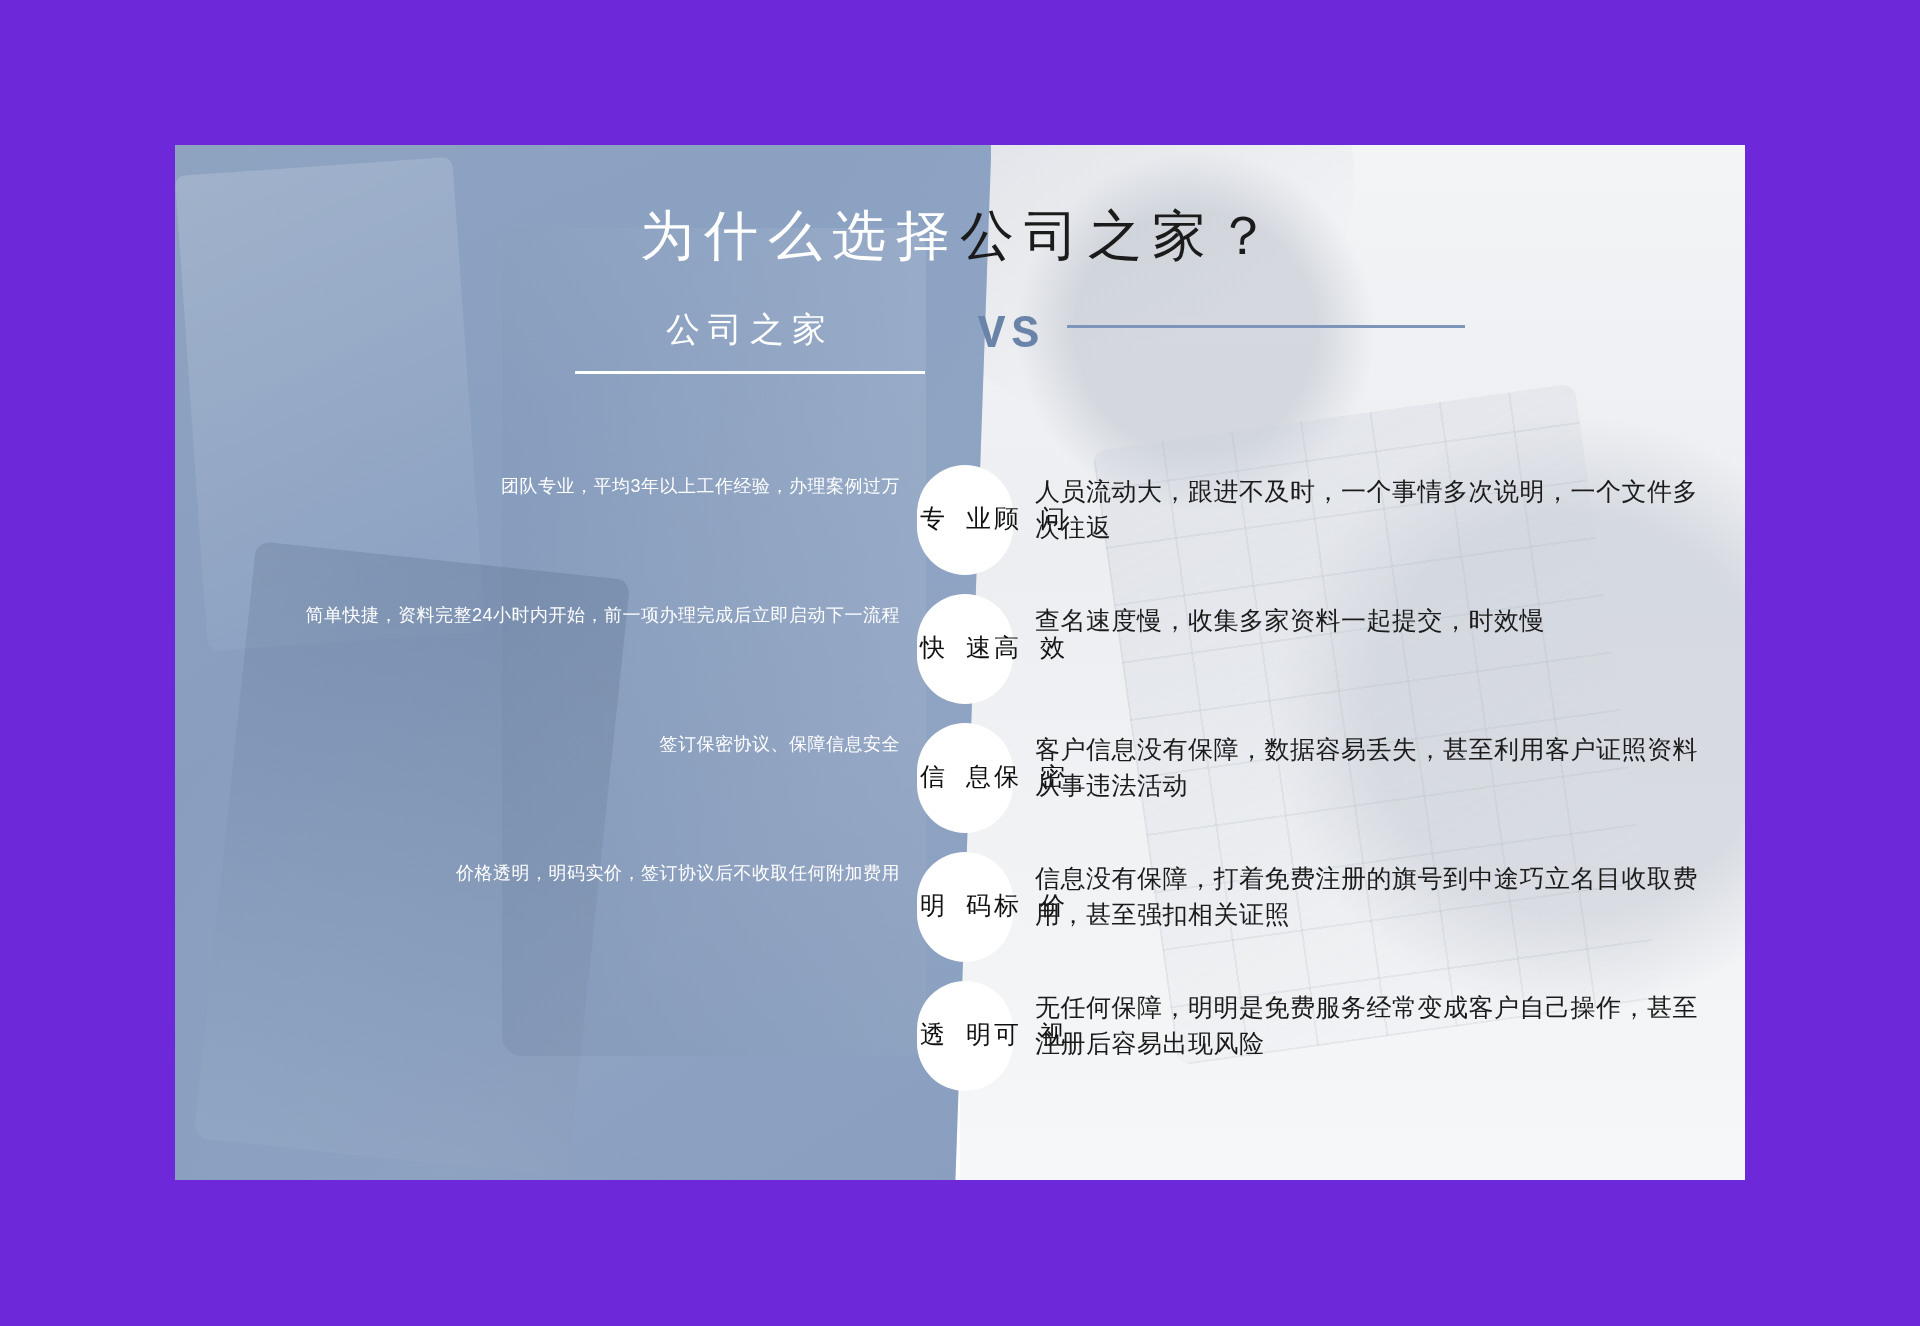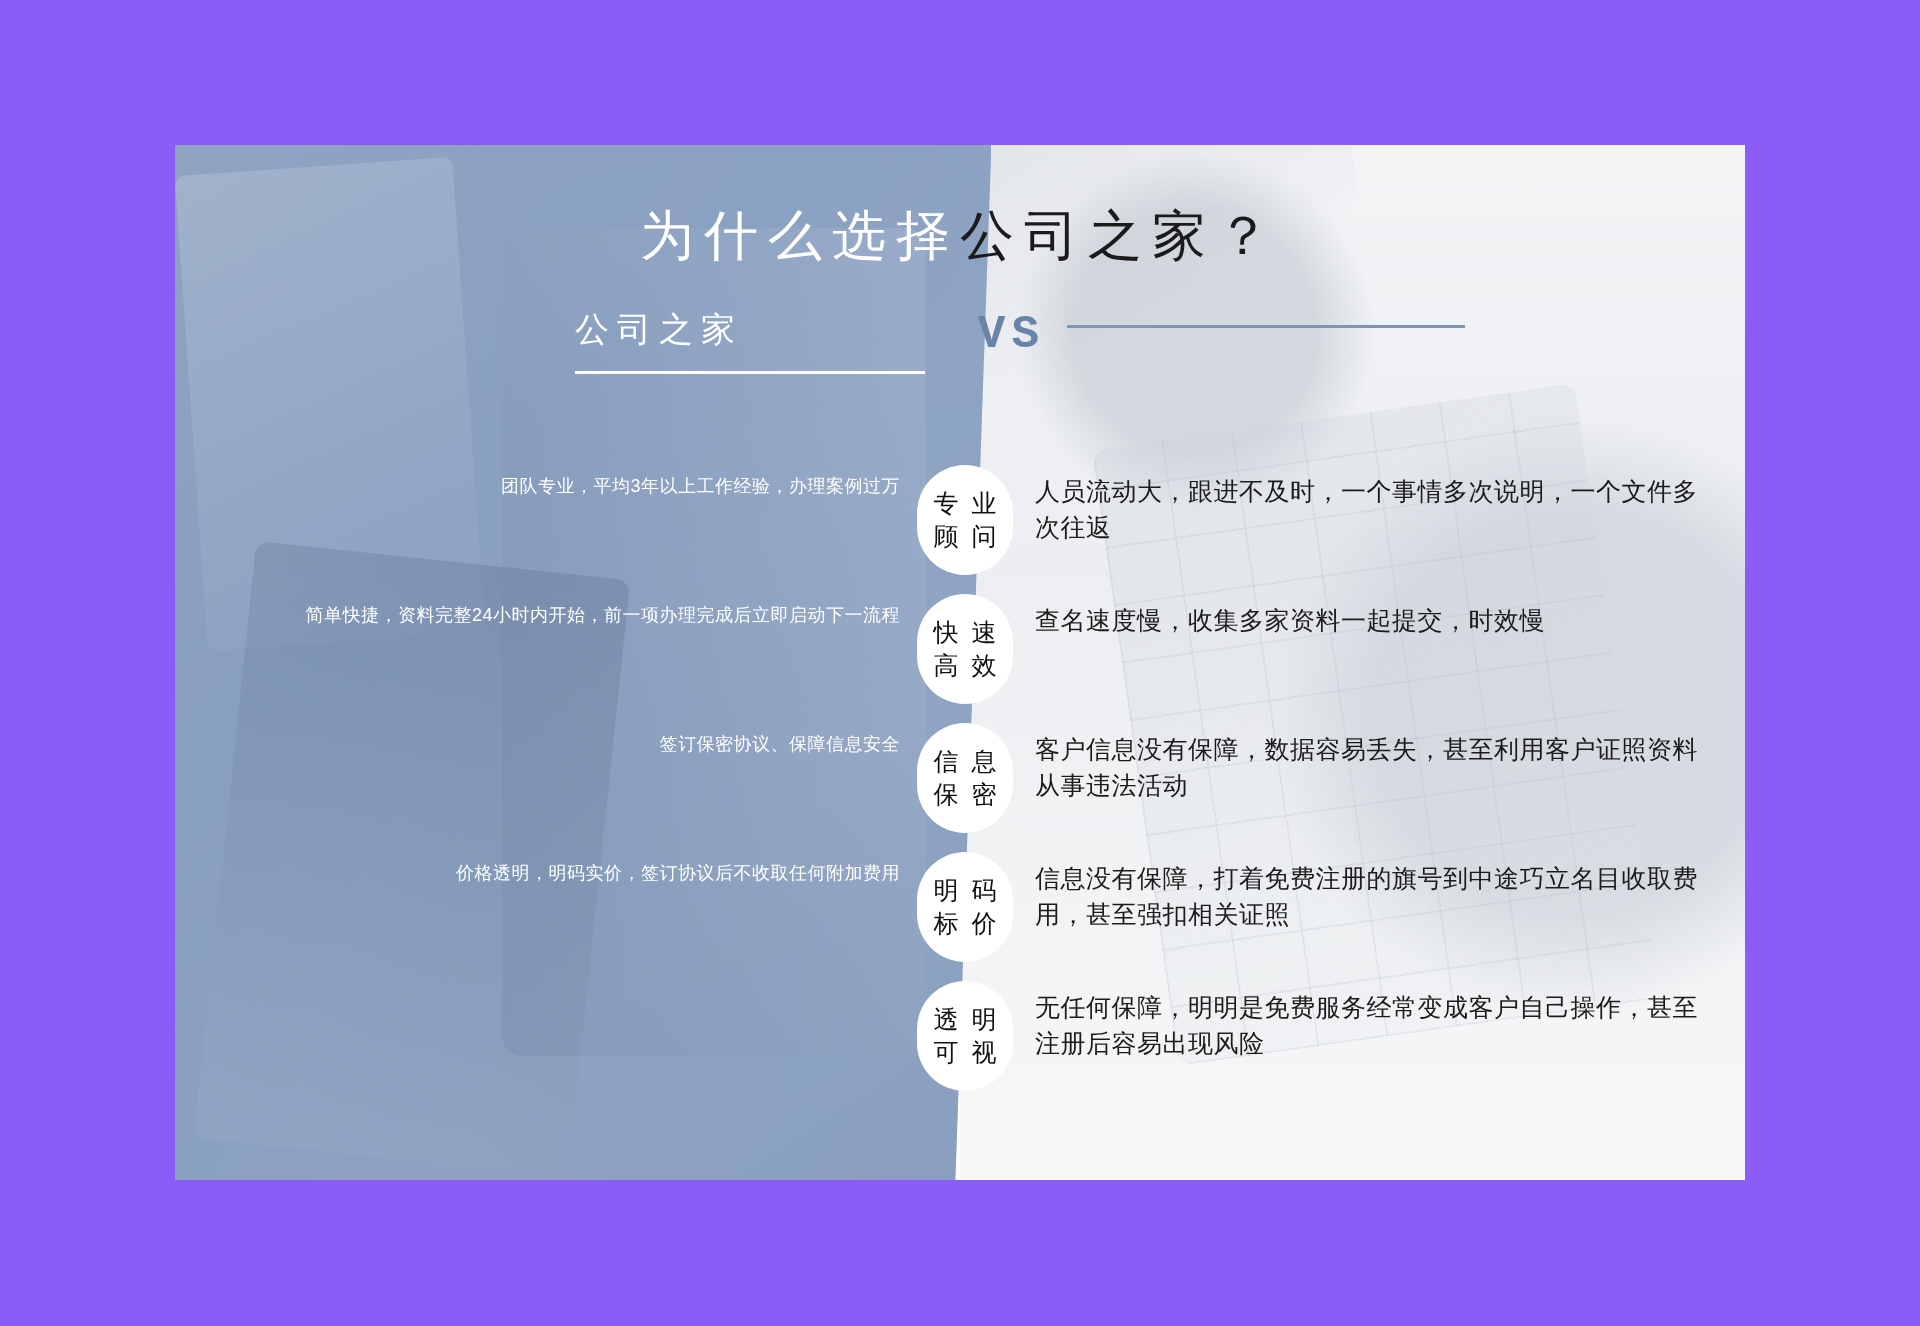--- a/index.html
+++ b/index.html
@@ -9,21 +9,21 @@
     width: 1920px;
     height: 1326px;
     font-family: "Liberation Sans", sans-serif;
   }
 
   #stage {
     position: relative;
     width: 1920px;
     height: 1326px;
     overflow: hidden;
-    background: #8b5cf6;
+    background: #6d28d9;
   }
 
   
   #card {
     position: absolute;
     left: 175px;
     top: 145px;
     width: 1570px;
     height: 1035px;
     overflow: hidden;
@@ -133,21 +133,21 @@
     top: 162px;
     left: 0;
     width: 100%;
     height: 90px;
   }
   .brand-left {
     position: absolute;
     left: 400px;
     top: 0;
     width: 380px;
-    text-align: left;
+    text-align: center;
     color: #ffffff;
     font-size: 34px;
     letter-spacing: 8px;
     padding-right: 30px;
     box-sizing: border-box;
   }
   .brand-left .rule {
     margin-top: 18px;
     height: 3px;
     background: #ffffff;
@@ -209,29 +209,29 @@
   }
   .pill {
     position: absolute;
     left: 742px;
     top: 0px;
     width: 96px;
     height: 110px;
     background: #ffffff;
     border-radius: 48px;
     display: flex;
-    flex-direction: column;
+    flex-direction: row;
     align-items: center;
-    justify-content: center;
     color: #111111;
     font-size: 25px;
     line-height: 1.32;
     letter-spacing: 3px;
     box-sizing: border-box;
     padding-left: 3px;
+    font-family: Liberation Mono, monospace;
   }
   .pill span { display: block; white-space: nowrap; }
   .row-right {
     position: absolute;
     left: 860px;
     right: 40px;
     top: 8px;
     color: #1b1b1b;
     font-size: 25px;
     line-height: 1.45;

